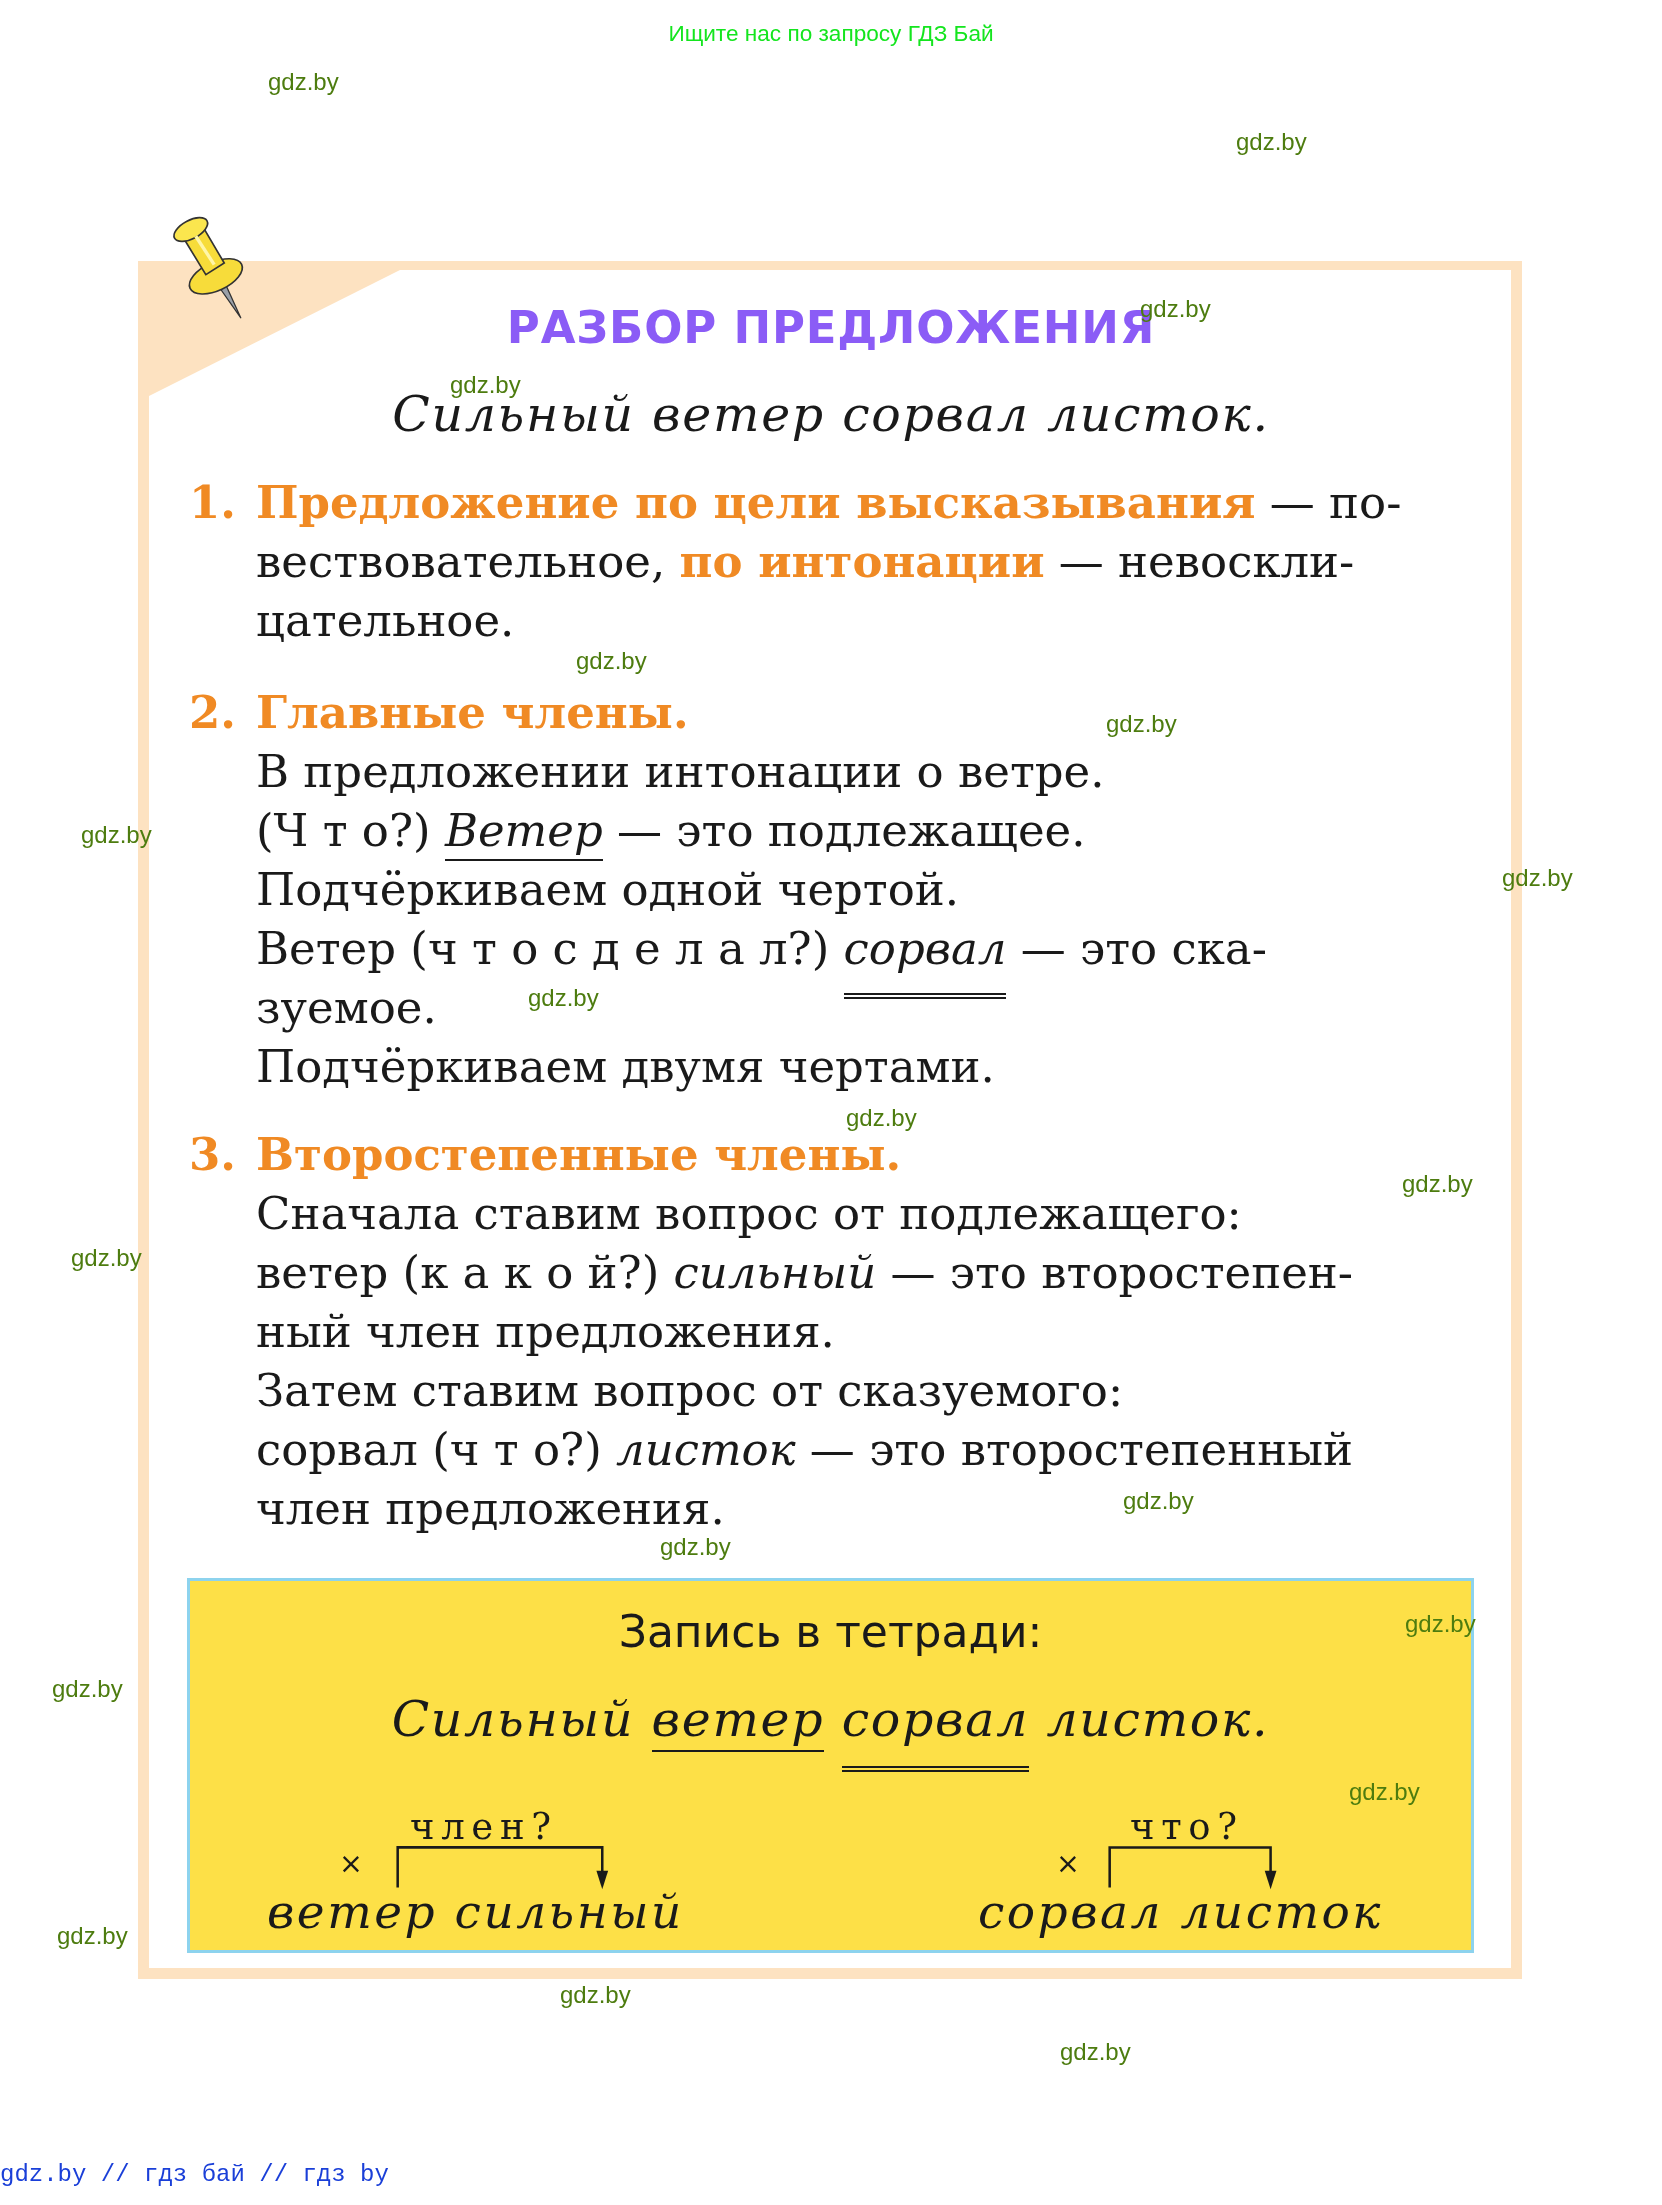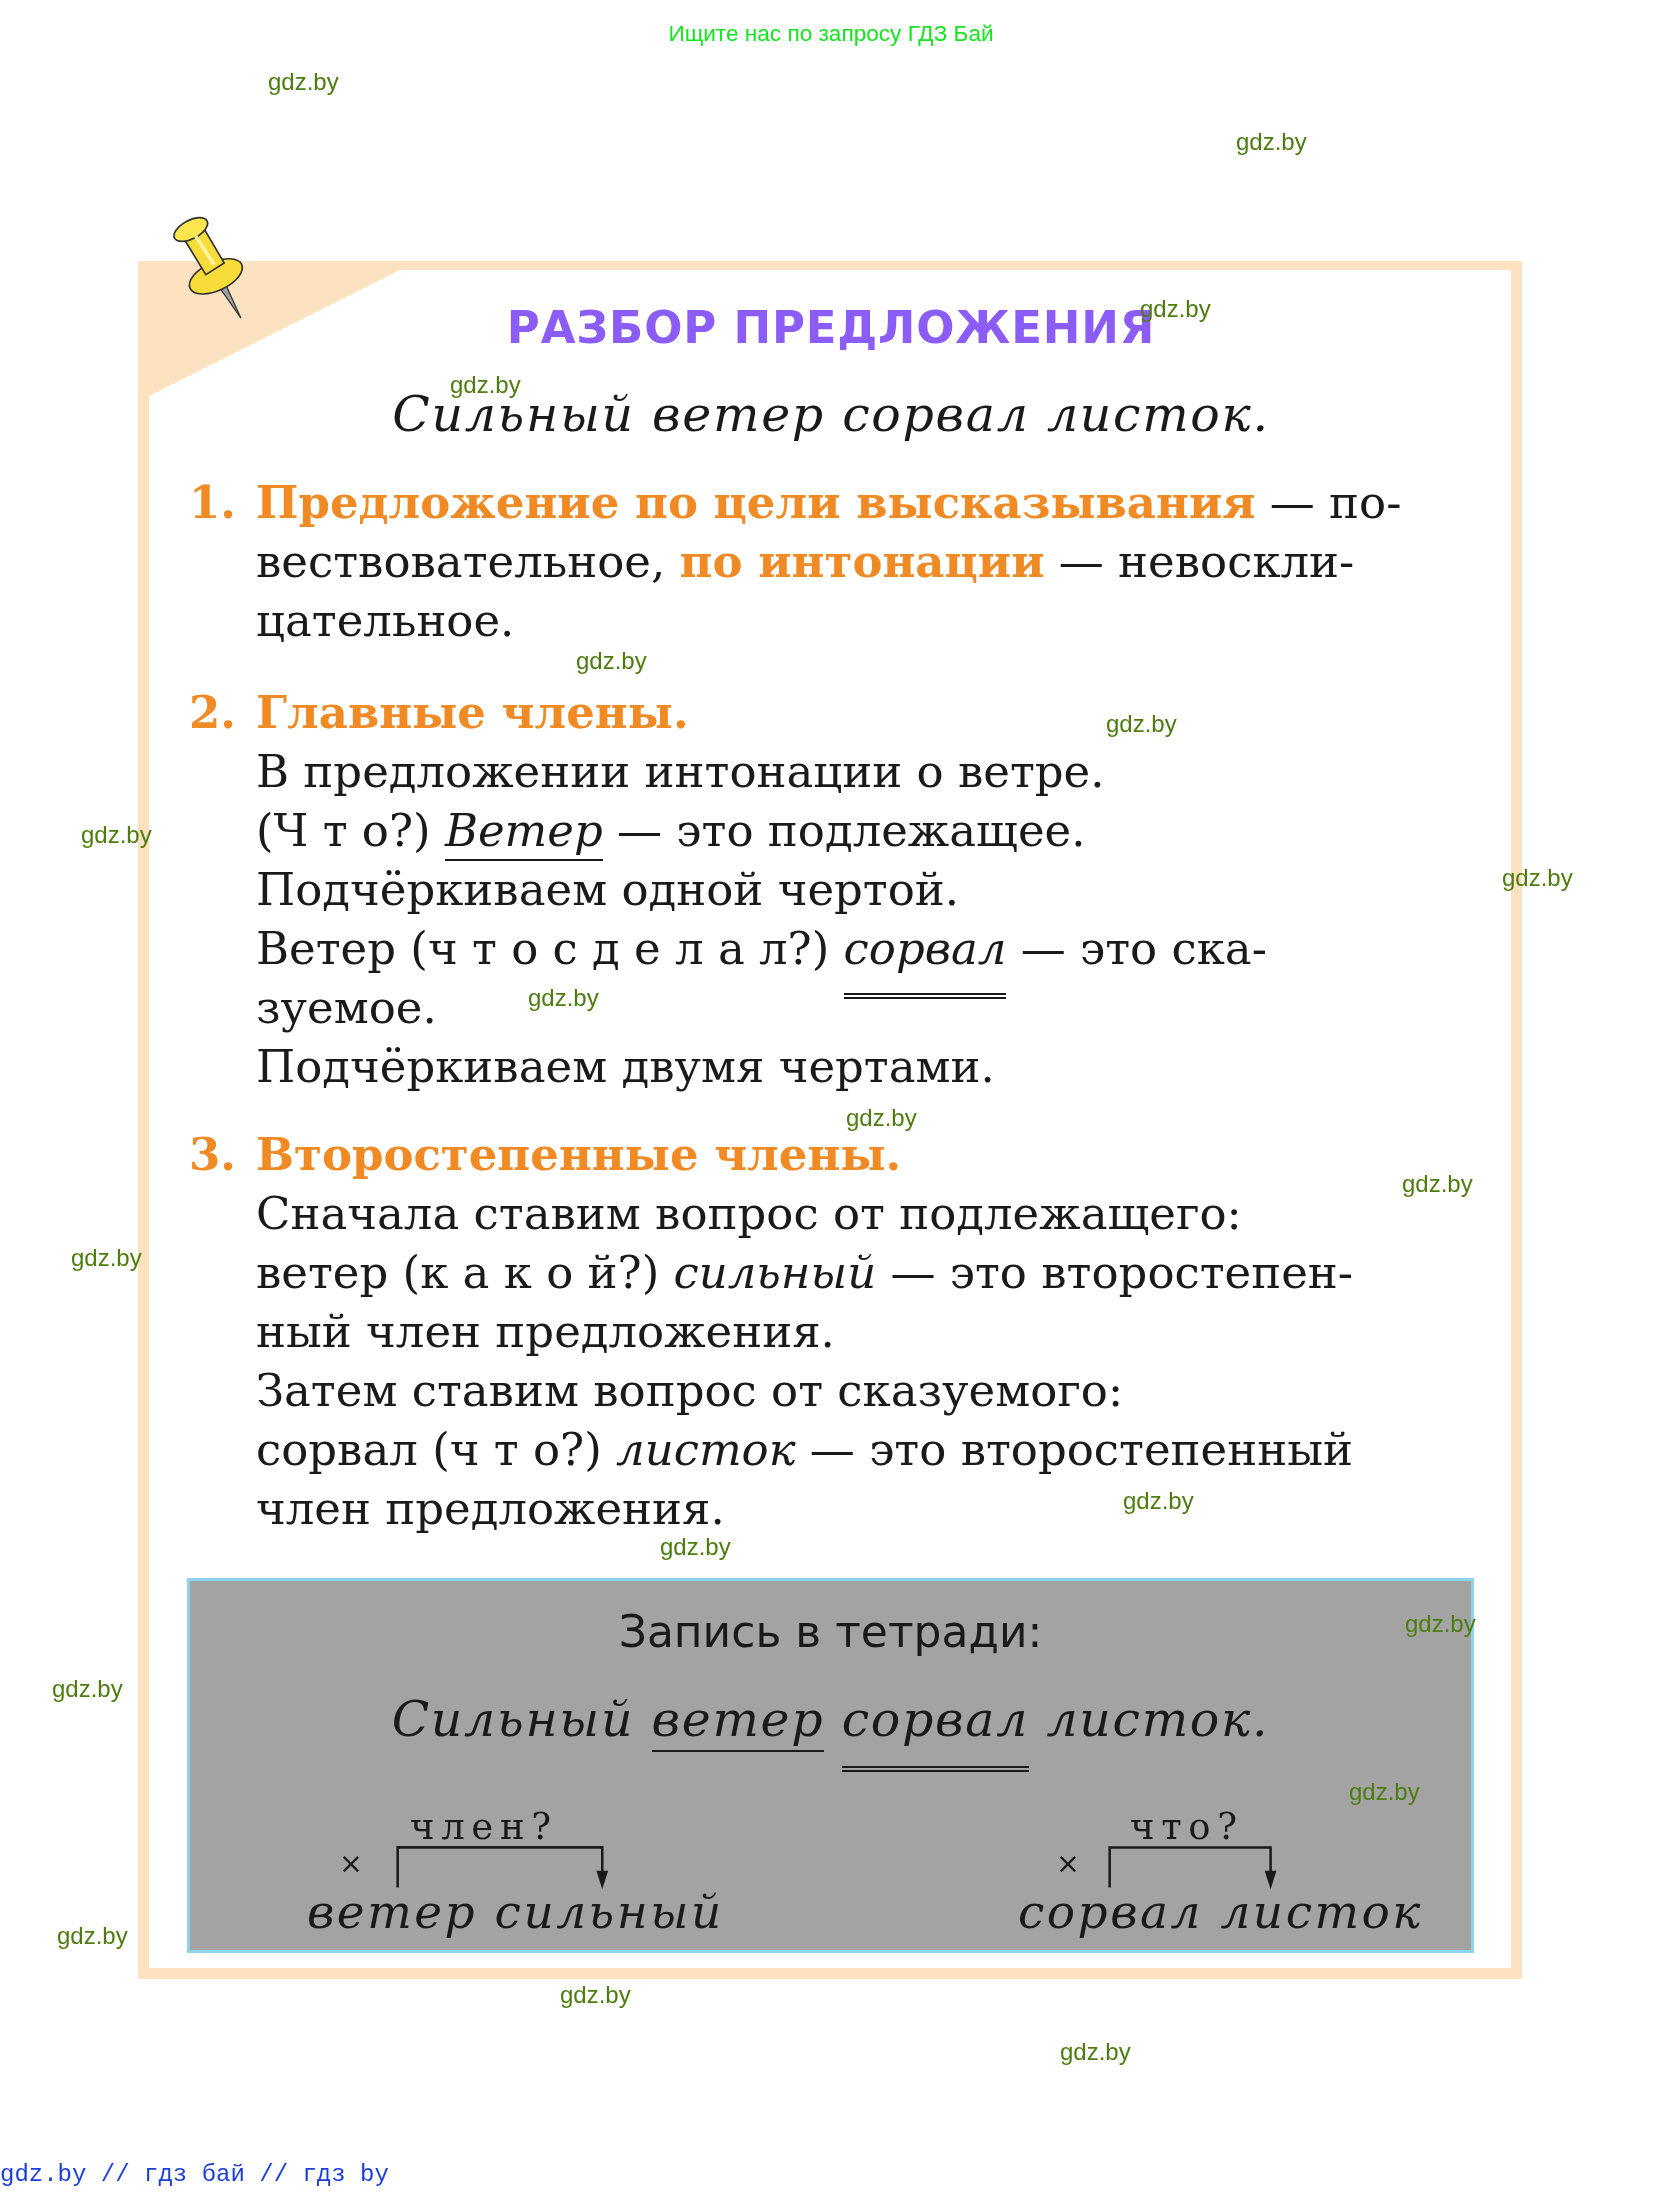--- a/index.html
+++ b/index.html
@@ -14,26 +14,26 @@
   .title { position:absolute; left:0; width:1662px; top:300px; text-align:center; color:#8b5cf6; font-family:"DejaVu Sans", sans-serif; font-weight:bold; font-size:45px; line-height:55px; letter-spacing:0.8px; }
   .sentence { position:absolute; left:0; width:1662px; top:385px; text-align:center; font-family:"DejaVu Serif", serif; font-style:italic; font-size:49px; line-height:59px; color:#1a1a1a; letter-spacing:1.7px; }
   .body-text { position:absolute; left:189px; width:1290px; font-size:45px; line-height:59px; color:#1a1a1a; font-family:"DejaVu Serif", serif; }
   .num { display:inline-block; width:67px; color:#F08A24; font-weight:bold; }
   .orange { color:#F08A24; font-weight:bold; }
   .indent { padding-left:67px; }
   .ital { font-style:italic; }
   .u1 { border-bottom:2.5px solid #1a1a1a; padding-bottom:1.7px; }
   .u2 { border-bottom:6.7px double #1a1a1a; padding-bottom:18px; }
   .line { white-space:nowrap; }
-  .notebook { position:absolute; left:187px; top:1578px; width:1287px; height:375px; border:3.4px solid #8DD3EE; box-sizing:border-box; background:#a3a3a3; }
+  .notebook { position:absolute; left:187px; top:1578px; width:1287px; height:375px; border:3.4px solid #8DD3EE; box-sizing:border-box; background:#fde047; }
   .nb-title { position:absolute; left:0; width:100%; top:23.5px; text-align:center; font-family:"DejaVu Sans", sans-serif; font-size:44px; line-height:54px; color:#1a1a1a; }
   .nb-sentence { position:absolute; left:0; width:100%; top:109px; text-align:center; font-family:"DejaVu Serif", serif; font-style:italic; font-size:49px; line-height:60px; color:#1a1a1a; letter-spacing:1.7px; }
   .nb-q { position:absolute; font-family:"DejaVu Serif", serif; font-size:37px; line-height:42px; color:#1a1a1a; letter-spacing:6.7px; }
   .nb-x { position:absolute; font-family:"DejaVu Sans", sans-serif; font-size:28.5px; line-height:34px; color:#1a1a1a; }
-  .nb-phrase { position:absolute; font-family:"DejaVu Serif", serif; font-style:italic; font-size:47px; line-height:55px; color:#1a1a1a; letter-spacing:2.5px; white-space:nowrap;margin-left:40px; }
+  .nb-phrase { position:absolute; font-family:"DejaVu Serif", serif; font-style:italic; font-size:47px; line-height:55px; color:#1a1a1a; letter-spacing:2.5px; white-space:nowrap; }
   .bracket { position:absolute; }
 </style>
 </head>
 <body>
 
 <div class="top-banner">Ищите нас по запросу ГДЗ Бай</div>
 
 <div class="panel">
   <div class="panel-inner"></div>
   <div class="panel-corner"></div>

